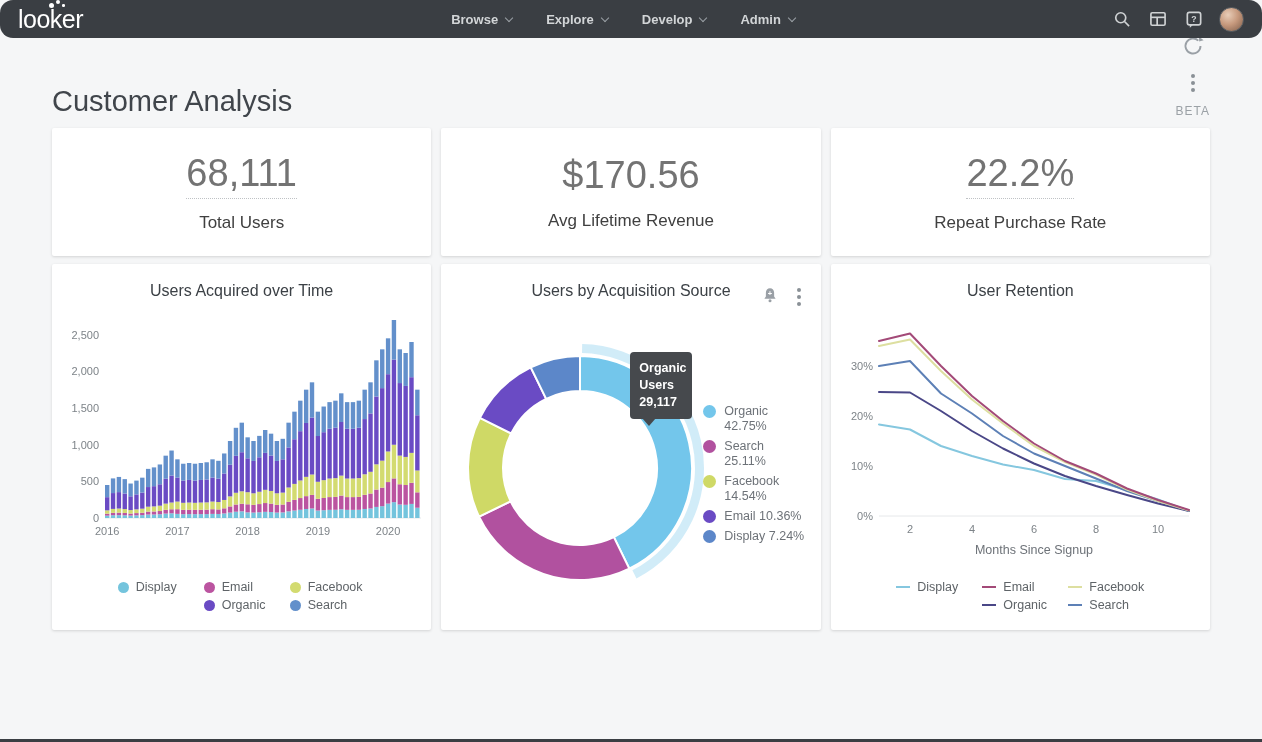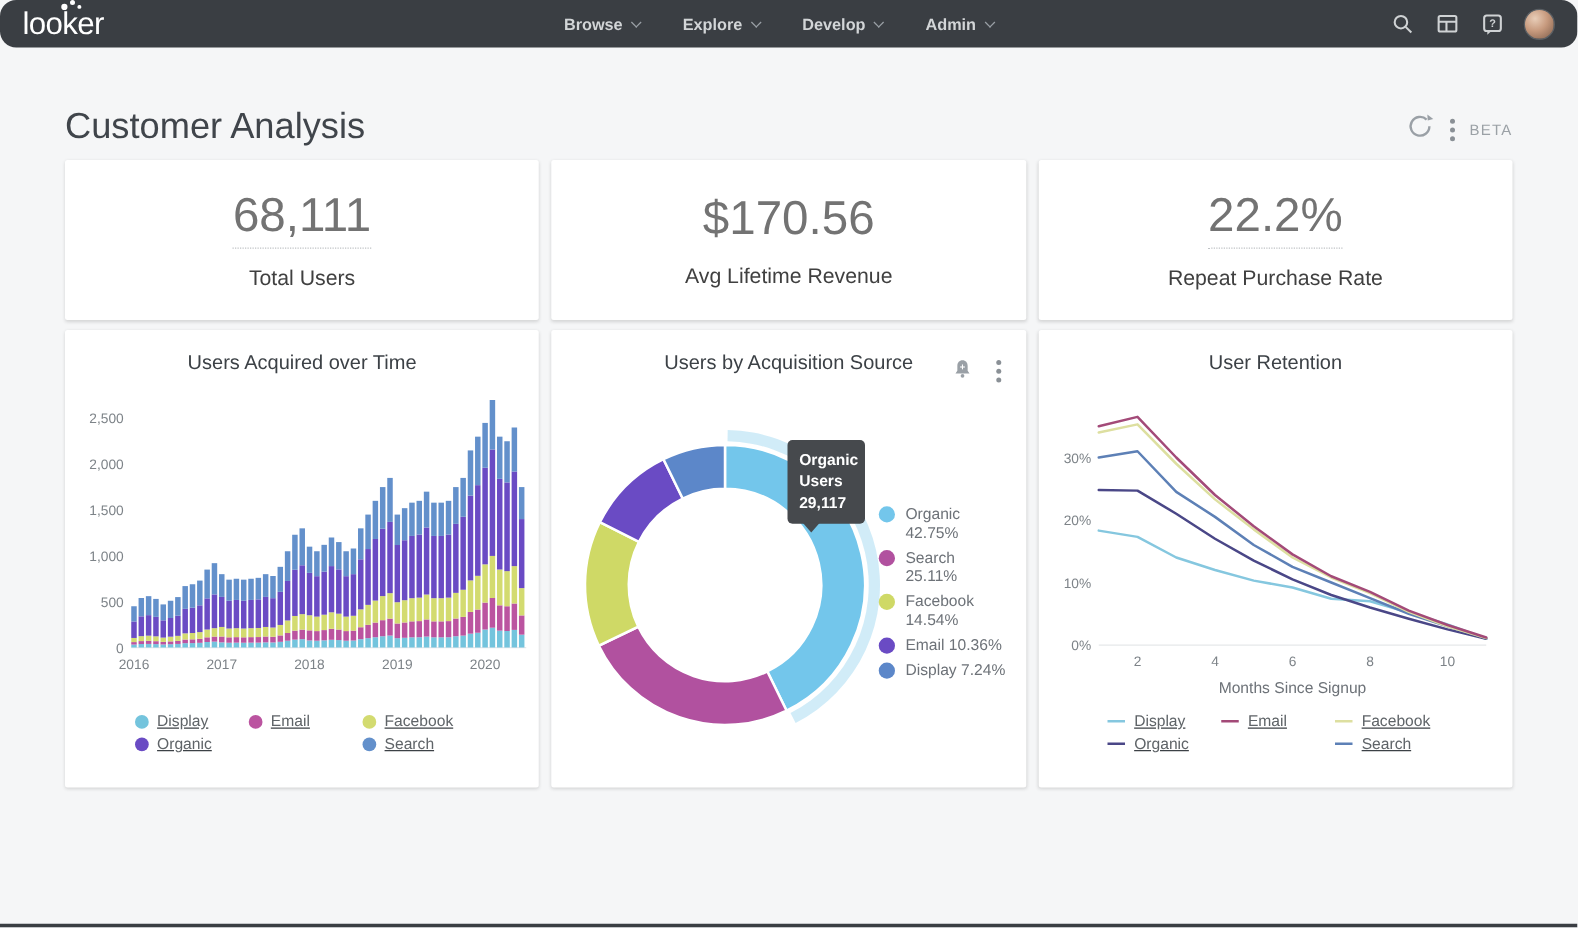--- a/index.html
+++ b/index.html
@@ -23,38 +23,38 @@
   .logo .b3 { width:2.5px; height:2.5px; left:44px; top:4px; }
   .nav-center { position:absolute; left:0; right:16px; display:flex; justify-content:center; gap:34px; }
   .nav-item { display:flex; align-items:center; gap:8px; color:#d2d5d7; font-size:13px; font-weight:700; cursor:pointer; }
   .chev { width:6px; height:6px; border-right:1.6px solid #9aa0a6; border-bottom:1.6px solid #9aa0a6; transform:rotate(45deg); margin-top:-3px; }
   .nav-right { margin-left:auto; display:flex; align-items:center; gap:14px; z-index:2; }
   .nav-icon { width:22px; height:22px; display:flex; align-items:center; justify-content:center; cursor:pointer; }
   .avatar { width:25px; height:25px; border-radius:50%; background:radial-gradient(circle at 35% 30%, #e8cdb8 0%, #c79a7e 45%, #7d5c49 100%); border:1px solid #5a5f64; cursor:pointer; }
   
   .page-header { height:80px; display:flex; align-items:flex-end; padding:0 52px; }
   .page-title { font-size:29px; color:#40454b; font-weight:400; }
-  .header-right { margin-left:auto; display:flex; align-items:center; gap:8px; }
+  .header-right { margin-left:auto; display:flex; align-items:center; gap:8px;flex-direction:column; }
   .kebab { display:flex; flex-direction:column; gap:3px; cursor:pointer; padding:4px; }
   .kebab i { width:4px; height:4px; border-radius:50%; background:#8a9096; }
   .beta { font-size:12px; letter-spacing:1px; color:#9ba1a6; }
   
   .row { display:flex; gap:10px; padding:0 52px; }
   .kpi-row { margin-top:10px; }
   .chart-row { margin-top:8px; }
   .card { background:#fff; flex:1; box-shadow:0 1px 3px rgba(0,0,0,.14); border-radius:2px; position:relative; }
   .kpi-card { height:128px; display:flex; flex-direction:column; align-items:center; justify-content:center; gap:14px; }
   .kpi-value { font-size:38px; color:#737373; font-weight:400; }
   .kpi-underline { border-bottom:1.5px dotted #bfc2c5; padding-bottom:3px; }
   .kpi-label { font-size:17px; color:#404040; }
   .chart-card { height:366px; padding-top:18px; }
   .chart-title { text-align:center; font-size:16px; color:#3c4146; }
   .chart-svg { display:block; margin:4px auto 0; }
   
-  .legend { display:flex; flex-wrap:wrap; justify-content:space-between; margin:2px auto 0; width:268px;text-decoration:underline; }
+  .legend { display:flex; flex-wrap:wrap; justify-content:flex-end; margin:12px auto 0; width:268px; }
   .legend-item { display:flex; align-items:center; gap:7px; font-size:12.5px; color:#5f6468; width:86px; margin:2px 0; }
   .legend-item .dot { width:11px; height:11px; border-radius:50%; flex:none; }
   .legend-item .lin { width:14px; height:2.5px; flex:none; }
   
   .card-tools { position:absolute; top:20px; right:16px; display:flex; align-items:center; gap:14px; }
   .donut-legend { position:absolute; left:262px; top:140px; }
   .dl-item { display:flex; gap:8px; margin-bottom:5px; font-size:12.5px; color:#6d7278; line-height:15px; }
   .dl-item .dot { width:13px; height:13px; border-radius:50%; flex:none; margin-top:1px; }
   .tooltip {
     position:absolute; left:189px; top:88px; width:62px;

